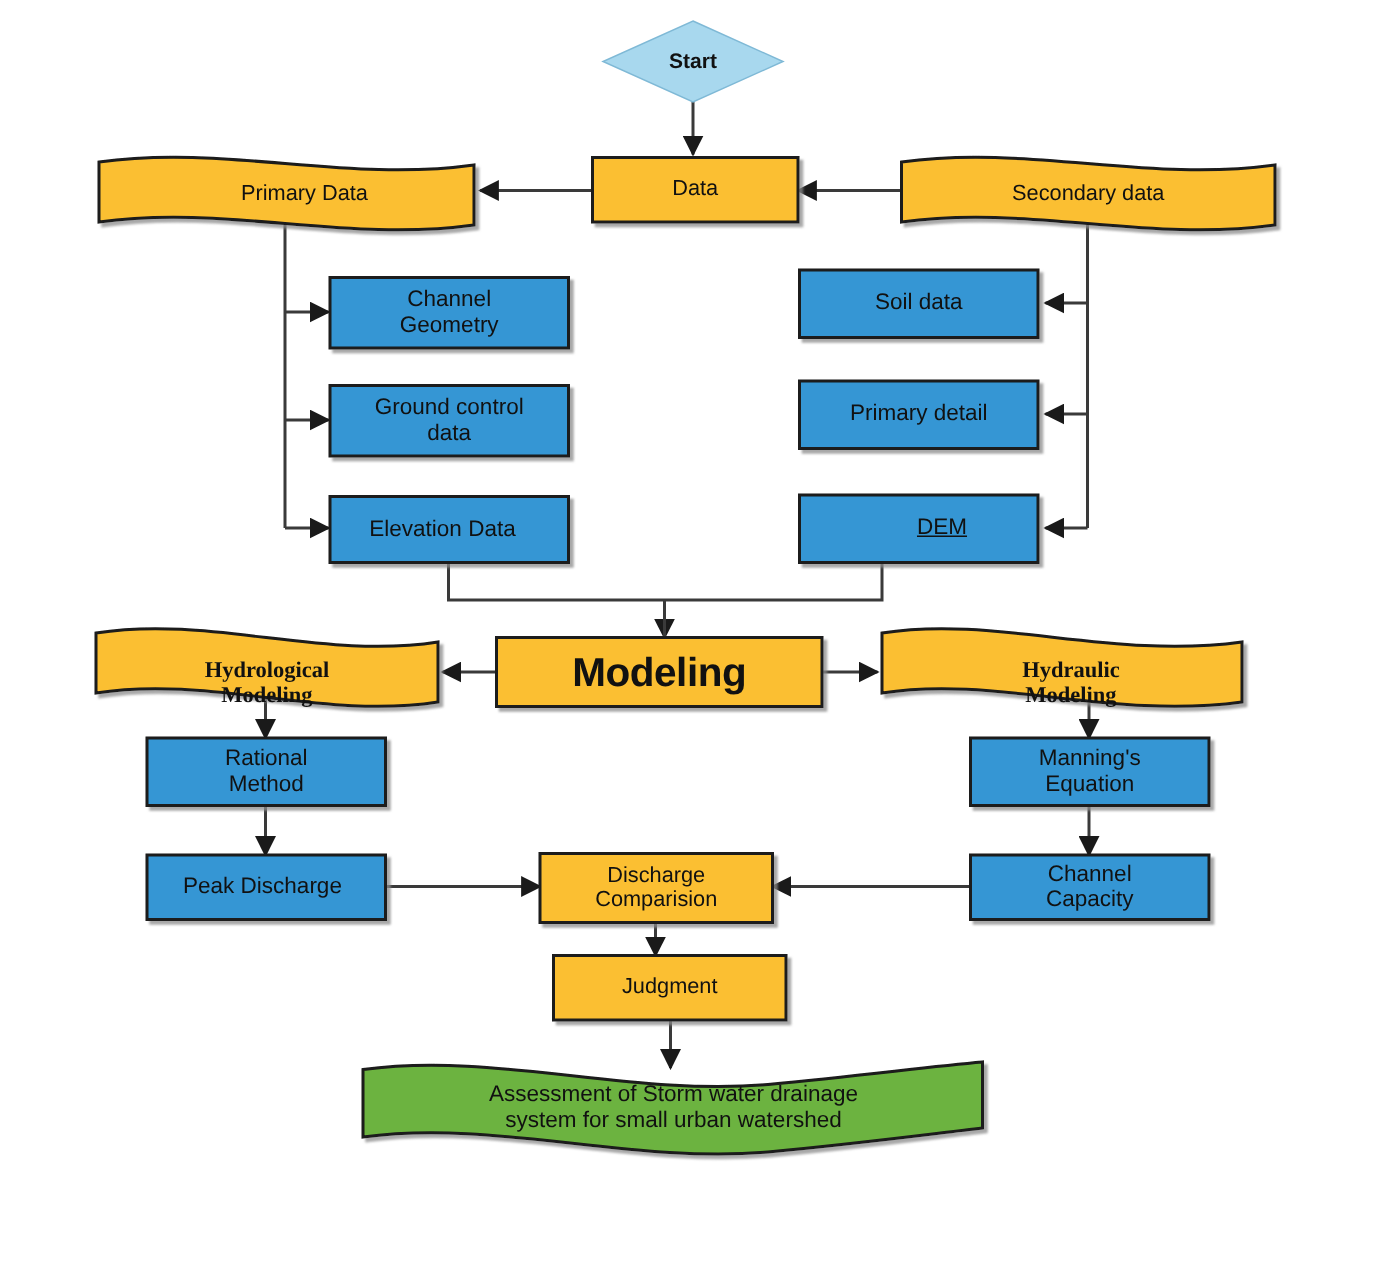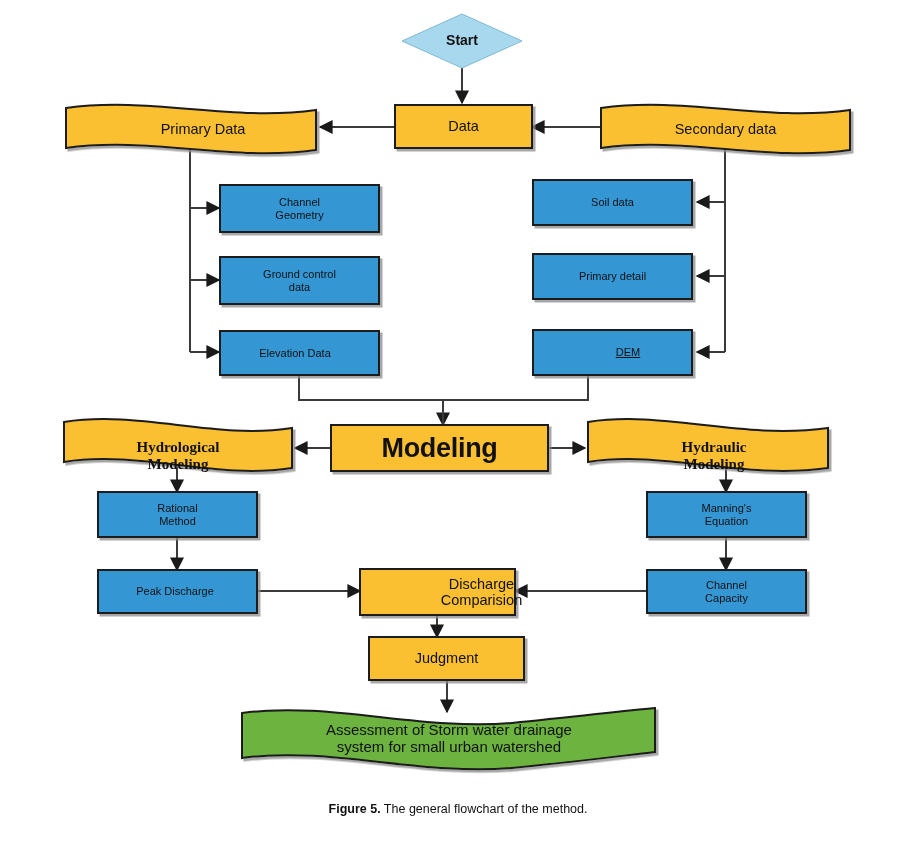--- a/index.html
+++ b/index.html
@@ -31,21 +31,21 @@
     display: flex;
     align-items: center;
     justify-content: center;
     text-align: center;
     color: #111111;
     pointer-events: none;
     line-height: 1.12;
     white-space: pre-line;
   }
   .lbl-blue {
-    font-size: 11px;
+    font-size: 15px;
     font-family: "Liberation Sans", sans-serif;
     font-weight: 400;
   }
   .lbl-orange {
     font-size: 14.5px;
     font-family: "Liberation Sans", sans-serif;
     font-weight: 400;
   }
   .lbl-start {
     font-size: 14px;
@@ -205,27 +205,24 @@
 
   <div class="node-label lbl-serif-bold" style="left:600px; top:420px; width:228px; height:48px;">Hydraulic
 Modeling</div>
 
   <div class="node-label lbl-blue" style="left:98px; top:492px; width:159px; height:45px;">Rational
 Method</div>
   <div class="node-label lbl-blue" style="left:647px; top:492px; width:159px; height:45px;border-radius:10px;">Manning's
 Equation</div>
 
   <div class="node-label lbl-blue" style="left:98px; top:570px; width:154px; height:43px;">Peak Discharge</div>
-  <div class="node-label lbl-orange" style="left:360px; top:569px; width:155px; height:46px;padding-left:44px;">Discharge
+  <div class="node-label lbl-orange" style="left:360px; top:569px; width:155px; height:46px;">Discharge
 Comparision</div>
   <div class="node-label lbl-blue" style="left:647px; top:570px; width:159px; height:43px;">Channel
 Capacity</div>
 
   <div class="node-label lbl-orange" style="left:369px; top:637px; width:155px; height:43px;">Judgment</div>
 
   <div class="node-label lbl-green" style="left:247px; top:713px; width:404px; height:52px;">Assessment of Storm water drainage
 system for small urban watershed</div>
 
-  <div class="caption">
-    <b>Figure 5.</b><span> The general flowchart of the method.</span>
-  </div>
 
 </div>
 
 </body></html>

